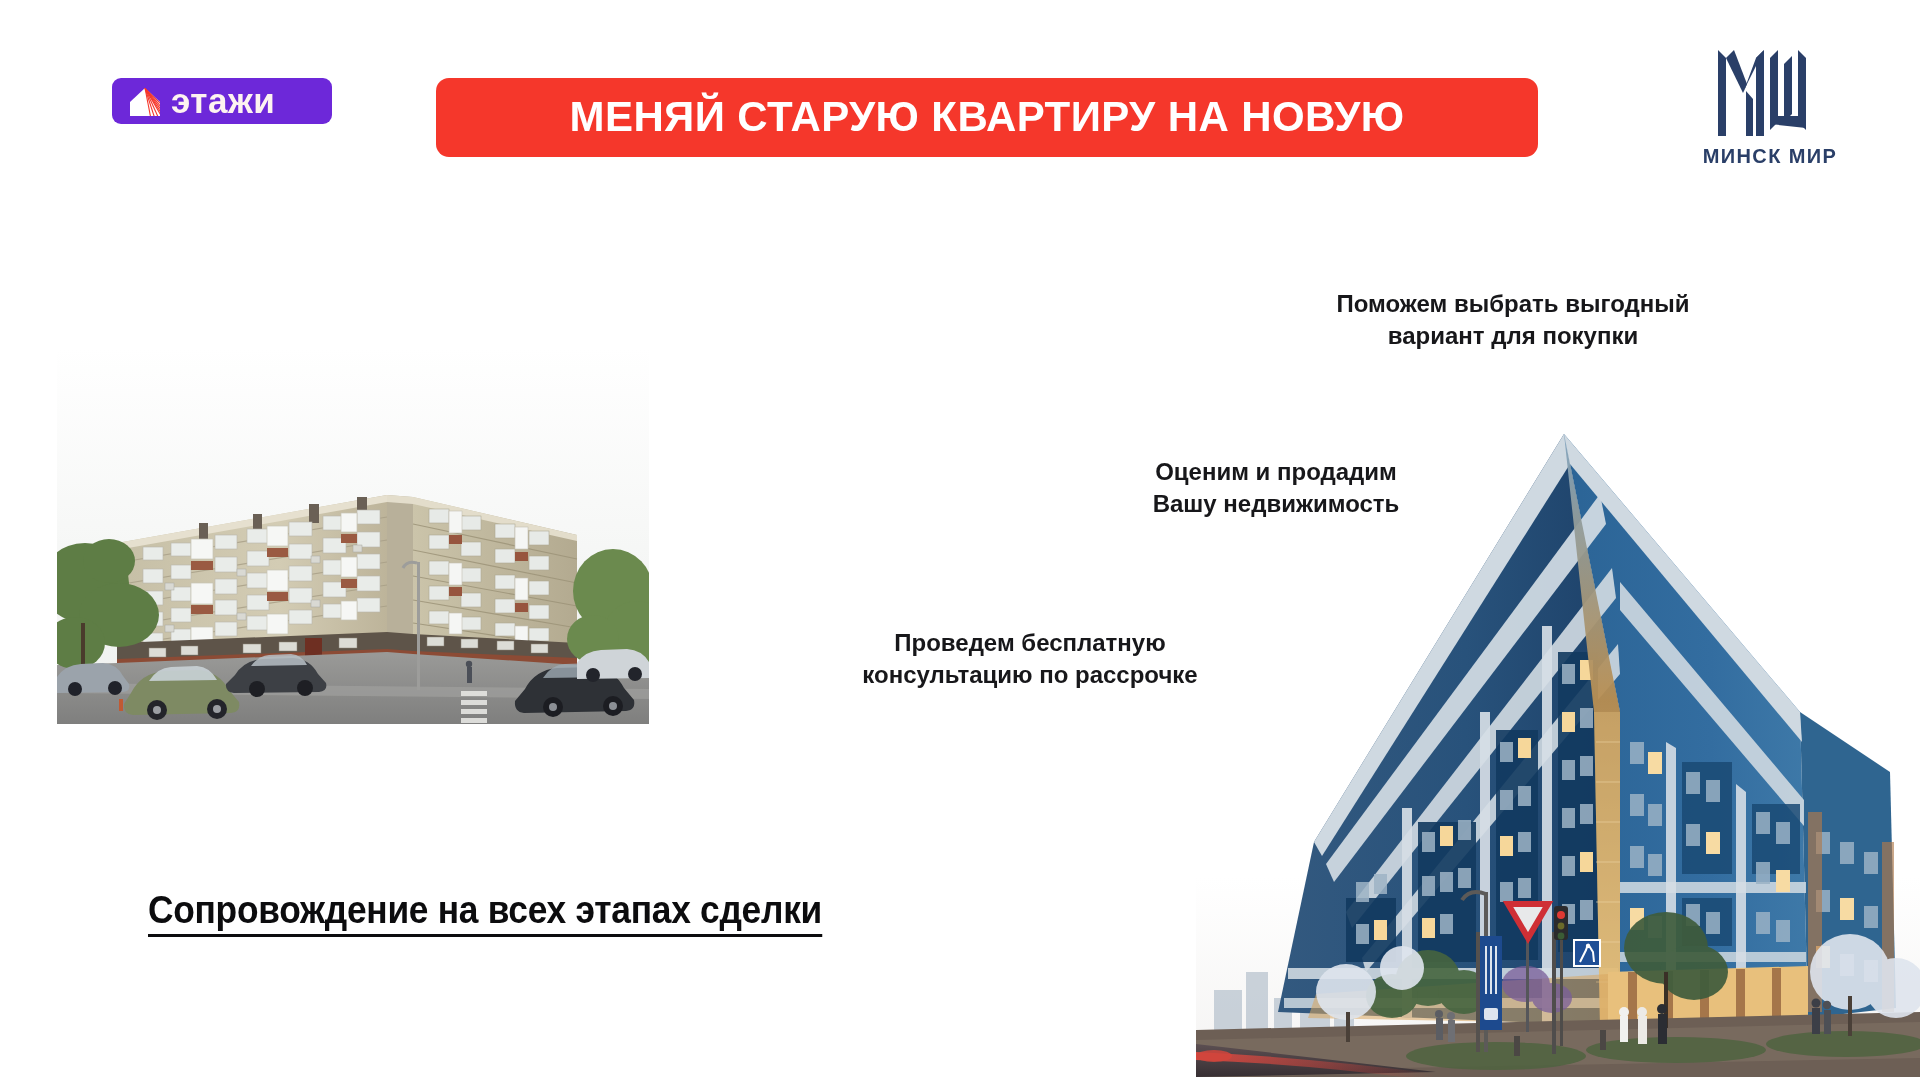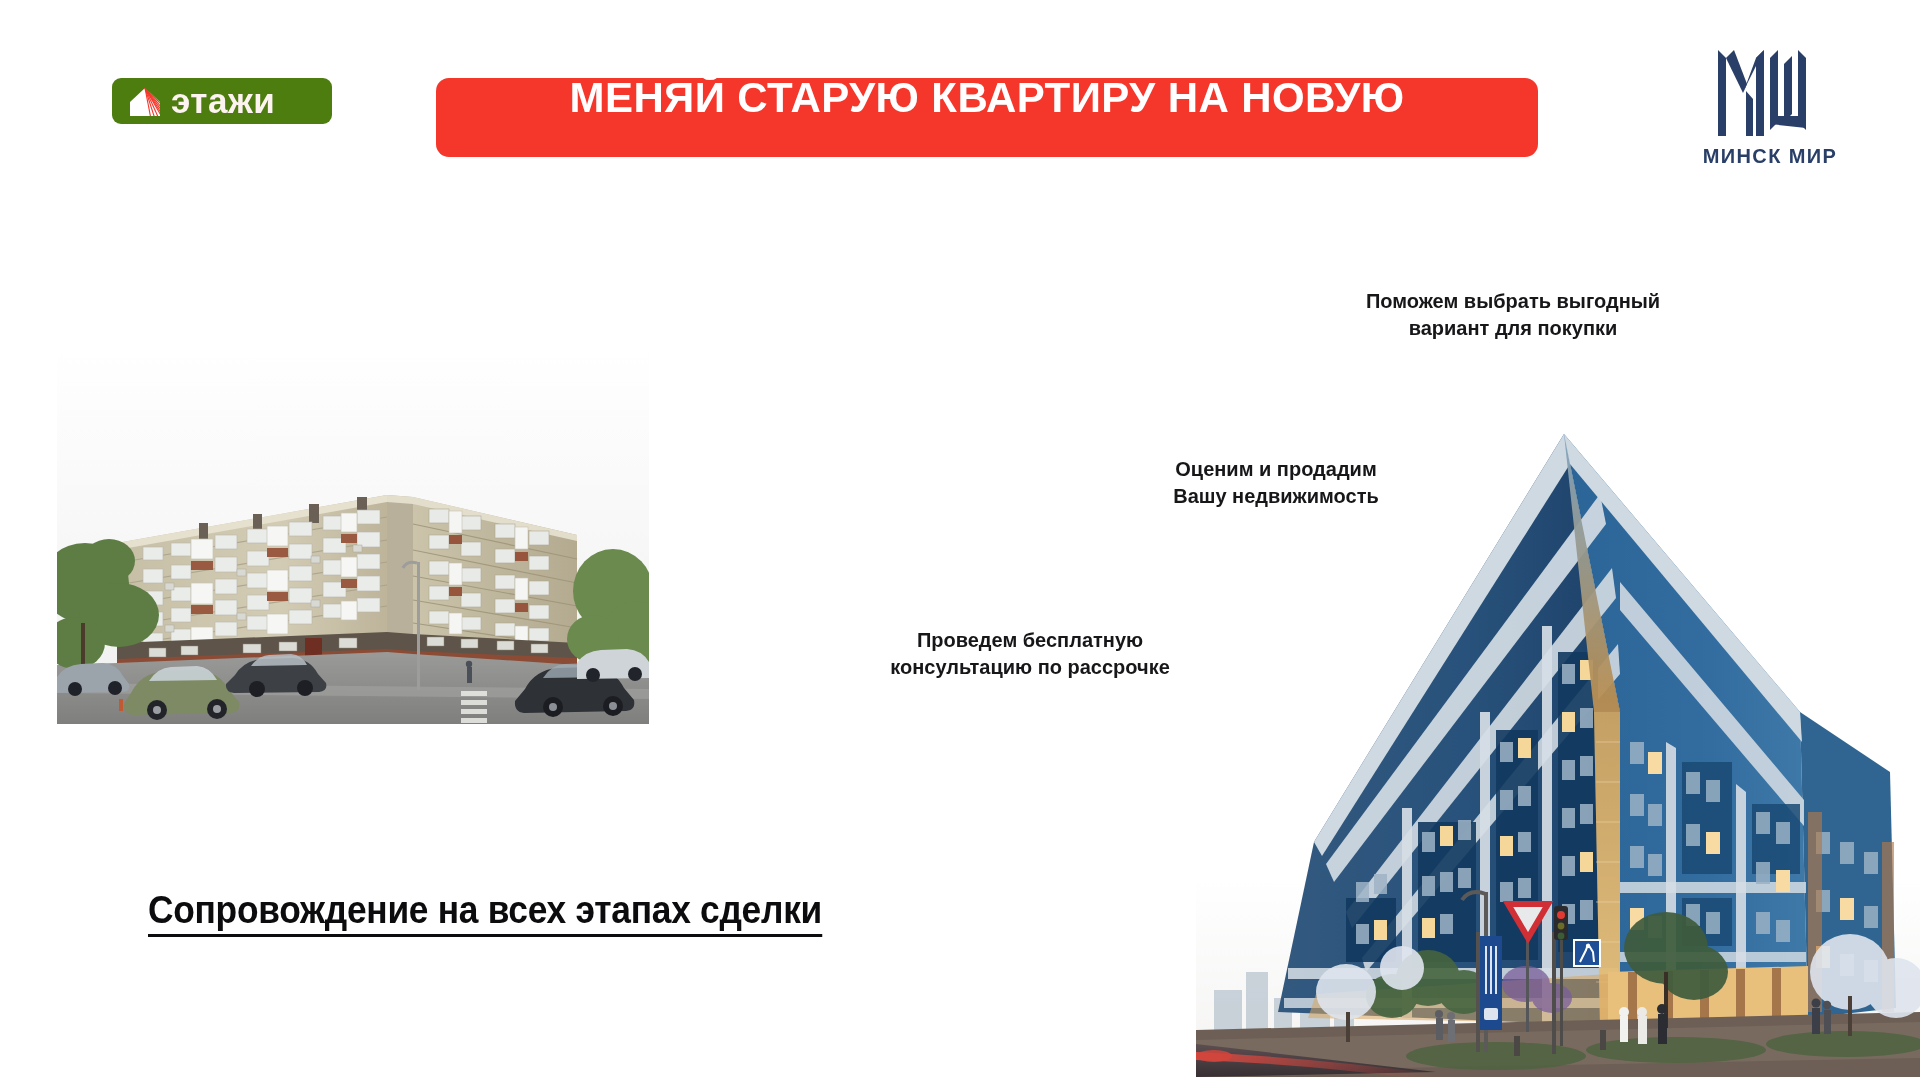--- a/index.html
+++ b/index.html
@@ -19,21 +19,21 @@
     overflow: hidden;
   }
 
   
   #etazhi-logo {
     position: absolute;
     left: 112px;
     top: 78px;
     width: 220px;
     height: 46px;
-    background: #4d7c0f;
+    background: #6d28d9;
     border-radius: 9px;
     display: flex;
     align-items: center;
     padding-left: 16px;
     box-sizing: border-box;
   }
   #etazhi-mark {
     width: 34px;
     height: 30px;
     flex: 0 0 auto;
@@ -54,20 +54,21 @@
   
   #headline-banner {
     position: absolute;
     left: 436px;
     top: 78px;
     width: 1102px;
     height: 79px;
     background: #f5372b;
     border-radius: 13px;
     display: flex;
+    align-items: center;
     justify-content: center;
   }
   #headline-text {
     color: #ffffff;
     font-size: 42px;
     font-weight: 700;
     letter-spacing: 0.4px;
     white-space: nowrap;
     line-height: 1;
     position: relative;
@@ -112,21 +113,21 @@
     width: 724px;
     height: 665px;
     overflow: hidden;
     background: #ffffff;
   }
 
   
   .benefit {
     position: absolute;
     color: #17171a;
-    font-size: 20px;
+    font-size: 24px;
     font-weight: 700;
     line-height: 1.33;
     text-align: center;
     white-space: pre-line;
   }
   #benefit-1 { left: 1232px; top: 288px; width: 562px; }
   #benefit-2 { left: 1050px; top: 456px; width: 452px; }
   #benefit-3 { left: 770px; top: 627px; width: 520px; }
 
   #closing-line {

